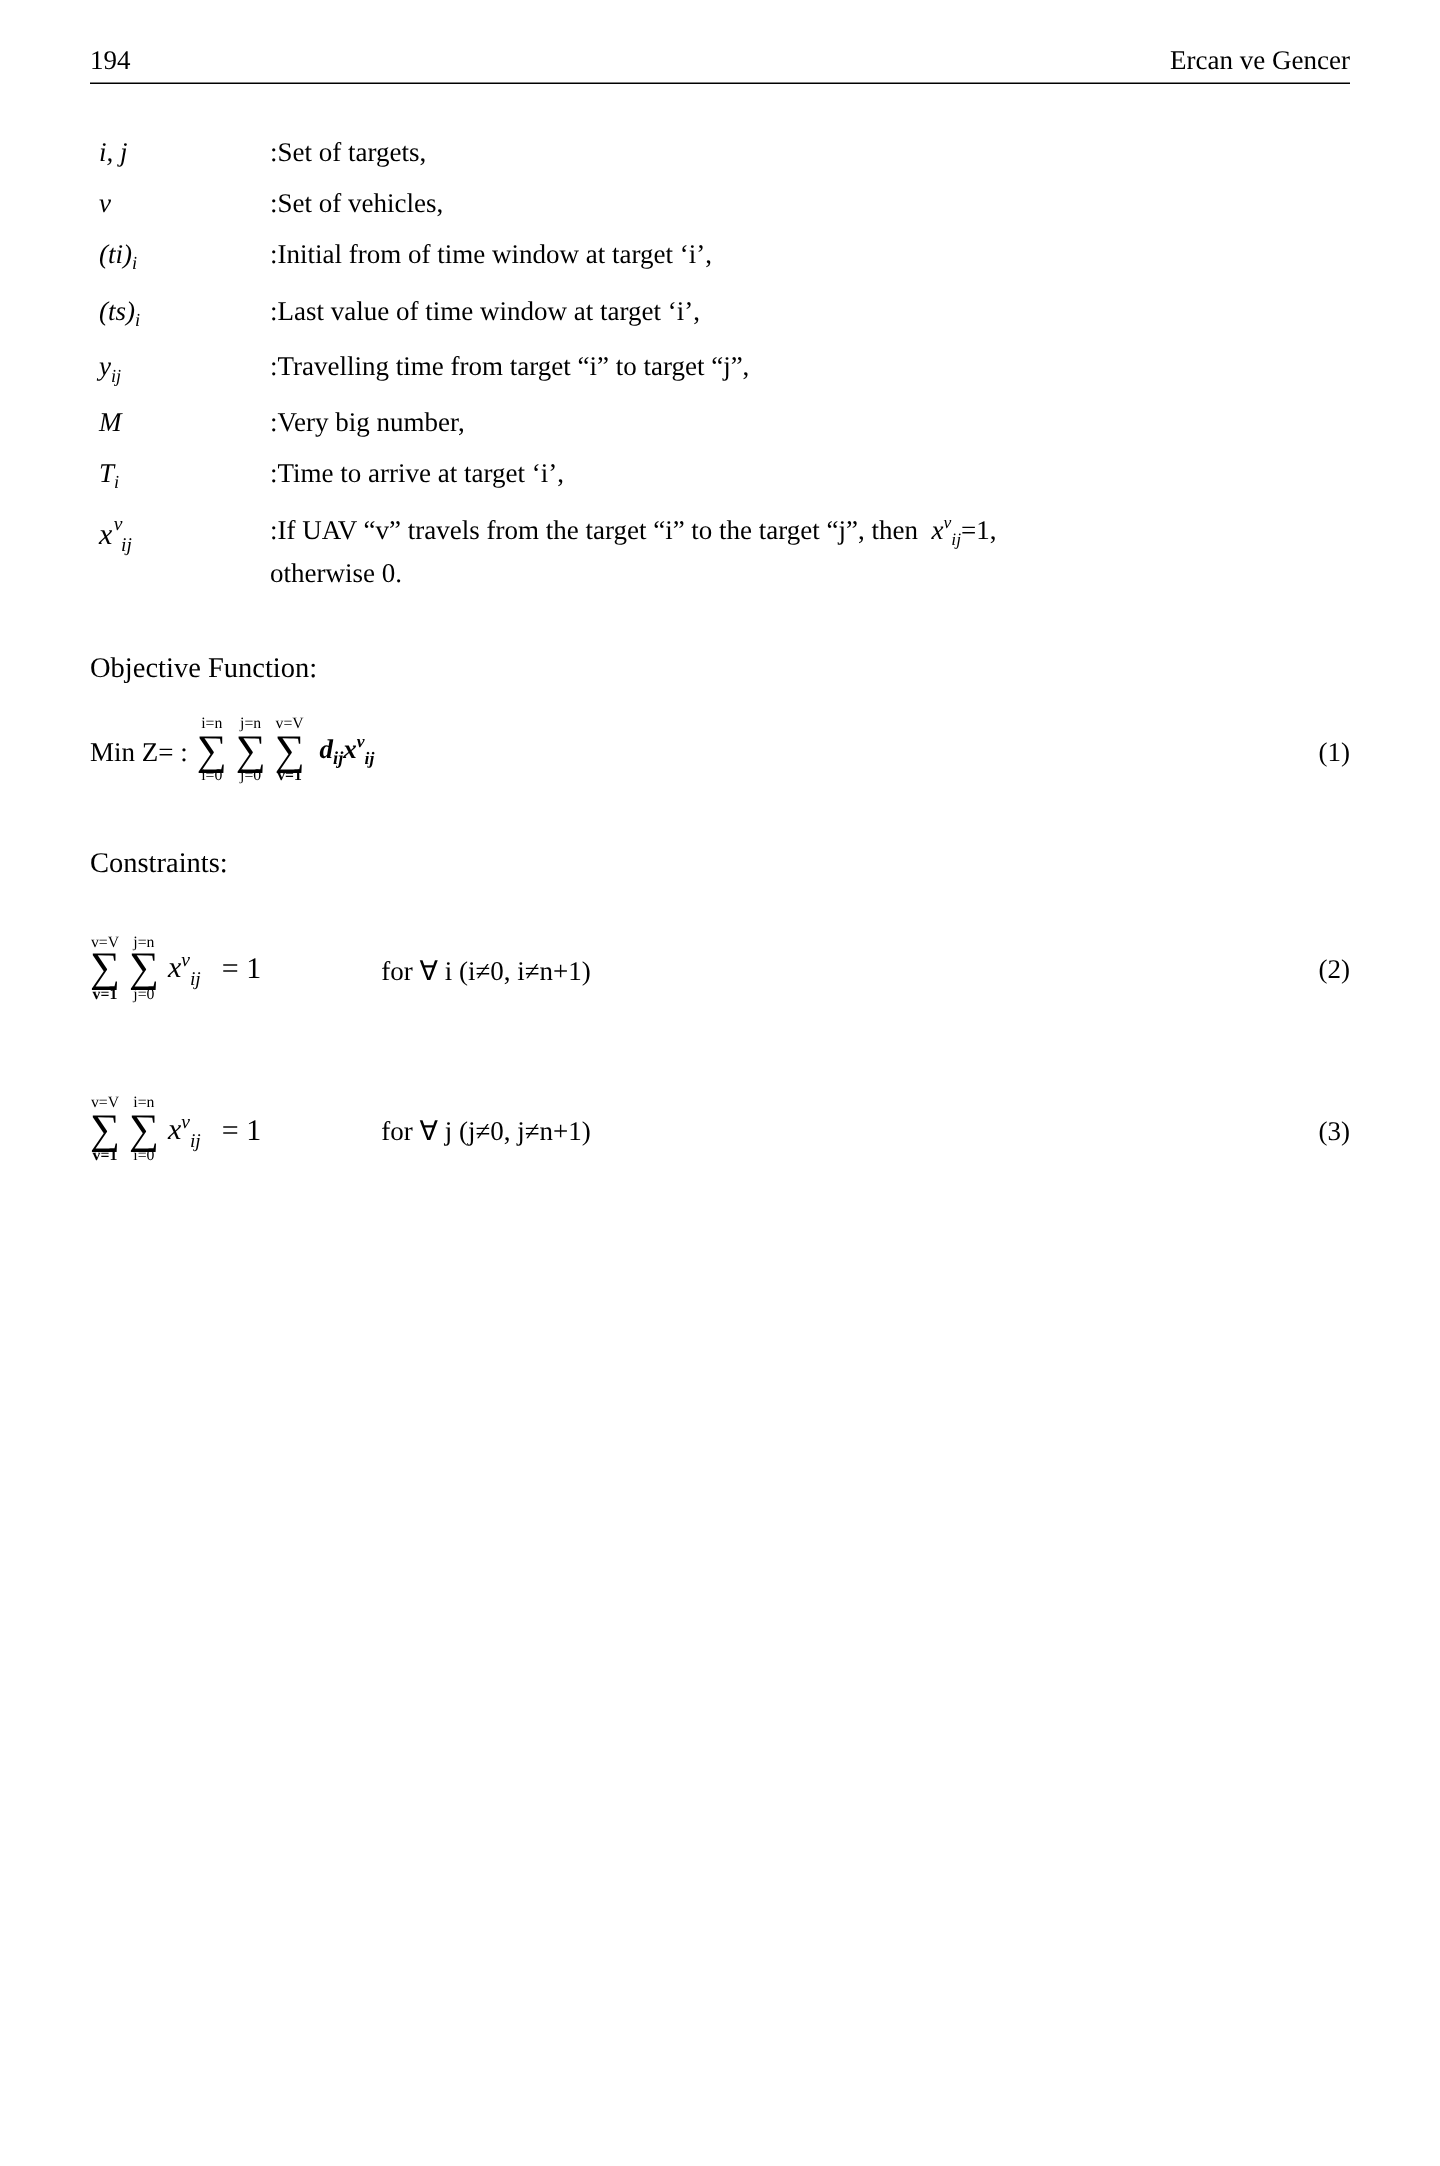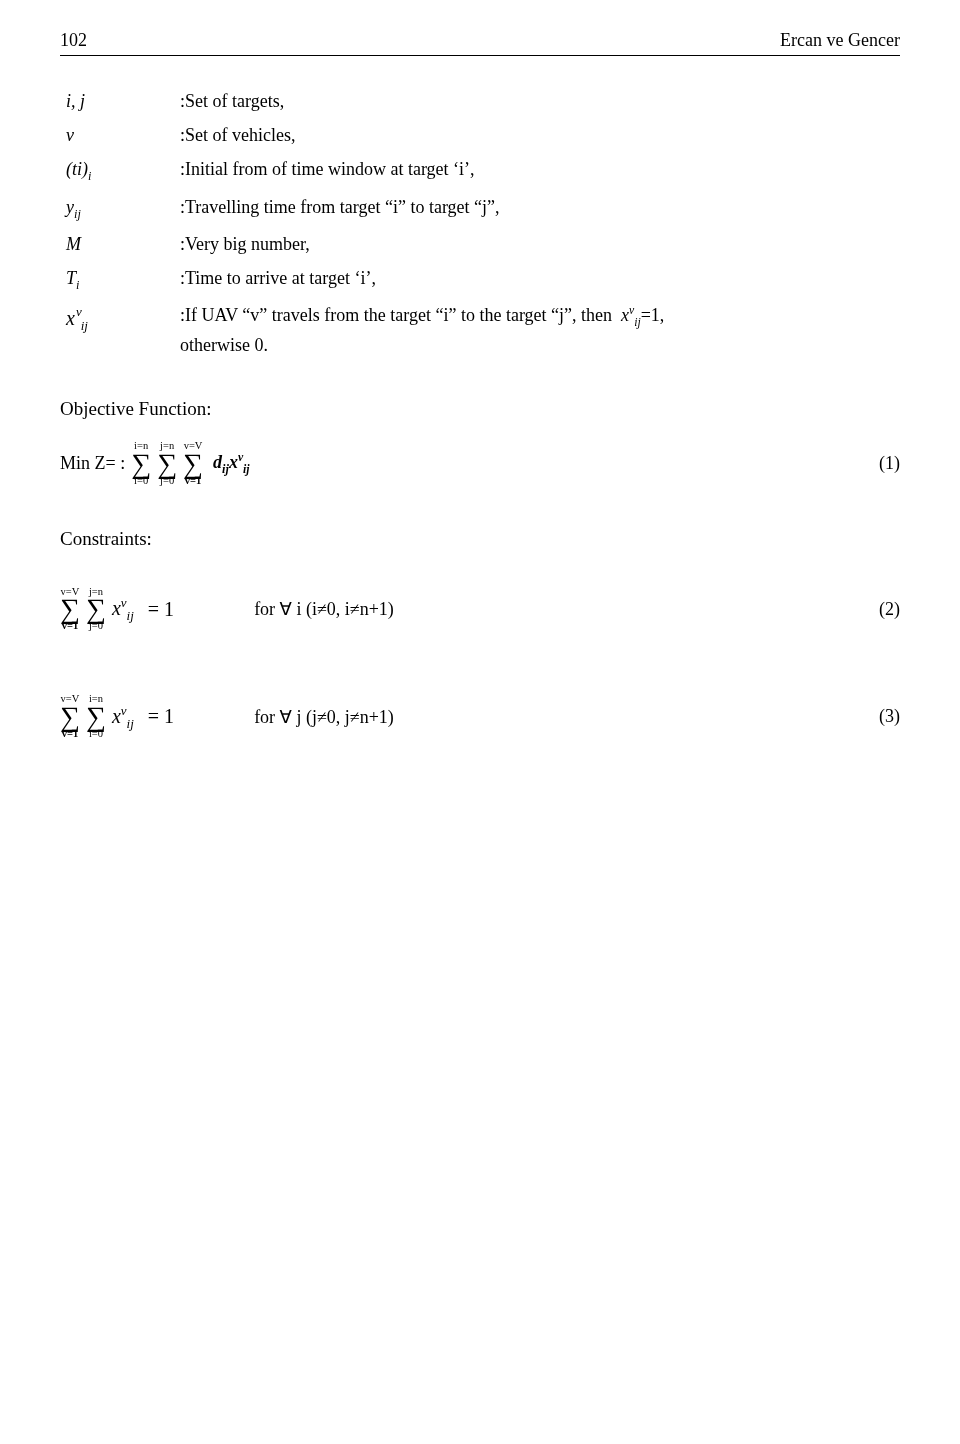--- a/index.html
+++ b/index.html
@@ -76,38 +76,42 @@
     .math-var {
       font-style: italic;
     }
   </style>
 </head>
 <body>
 
 <div class="page">
 
   <div class="page-header">
-    <span class="page-num">102</span>
+    <span class="page-num">194</span>
     <span class="page-title">Ercan ve Gencer</span>
   </div>
 
   <div>
     <table class="notation-table">
       <tbody>
         <tr>
           <td><span class="math-var">i, j</span></td>
           <td>:Set of targets,</td>
         </tr>
         <tr>
           <td><span class="math-var">v</span></td>
           <td>:Set of vehicles,</td>
         </tr>
         <tr>
           <td><span class="math-var">(ti)<sub>i</sub></span></td>
           <td>:Initial from of time window at target ‘i’,</td>
+        </tr>
+        <tr>
+          <td><span class="math-var">(ts)<sub>i</sub></span></td>
+          <td>:Last value of time window at target ‘i’,</td>
         </tr>
         <tr>
           <td><span class="math-var">y<sub>ij</sub></span></td>
           <td>:Travelling time from target “i” to target “j”,</td>
         </tr>
         <tr>
           <td><span class="math-var">M</span></td>
           <td>:Very big number,</td>
         </tr>
         <tr>

